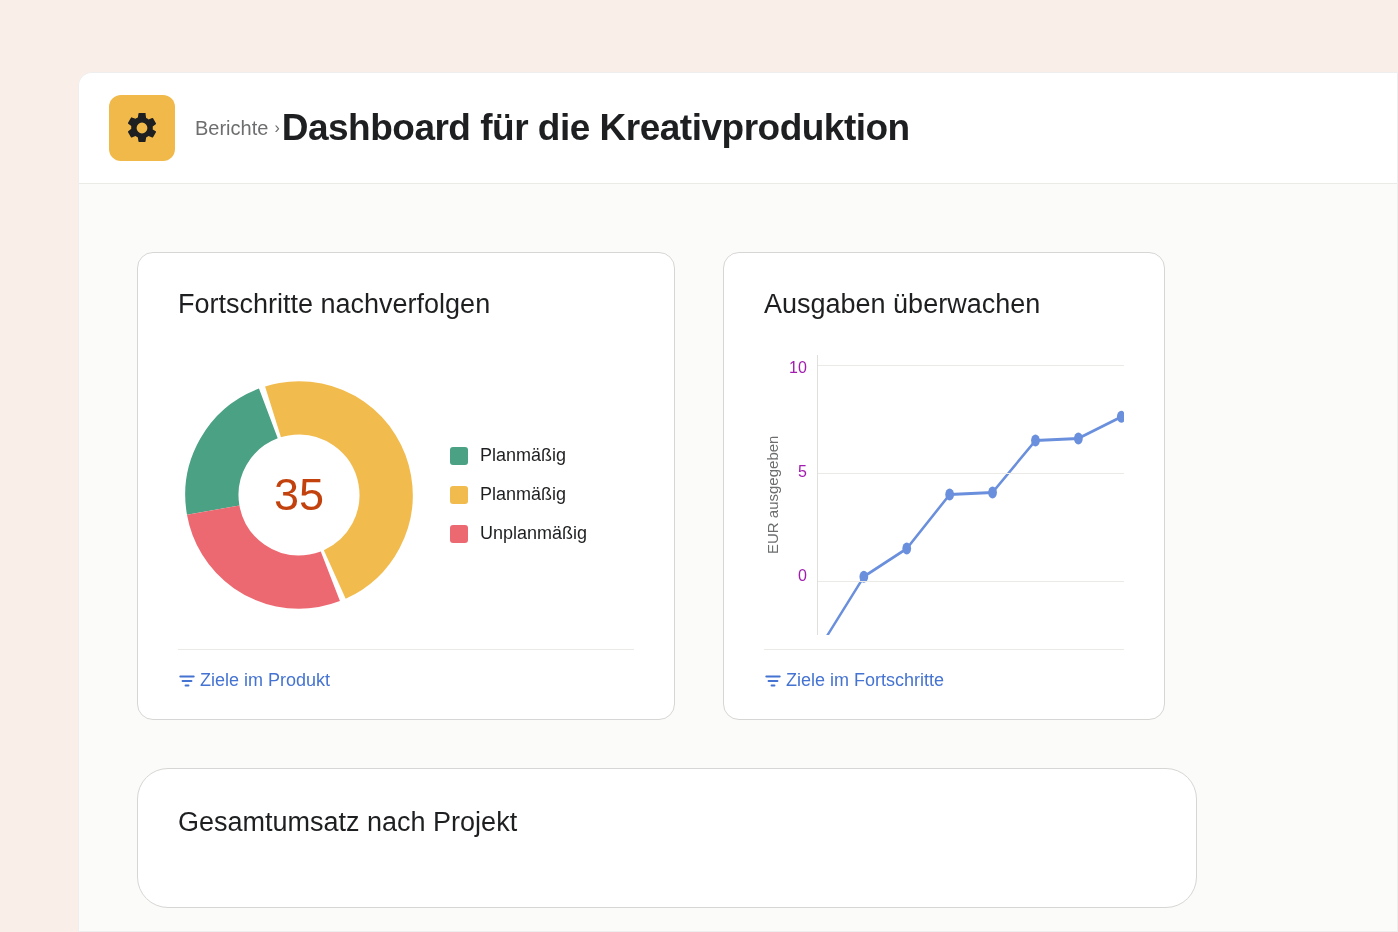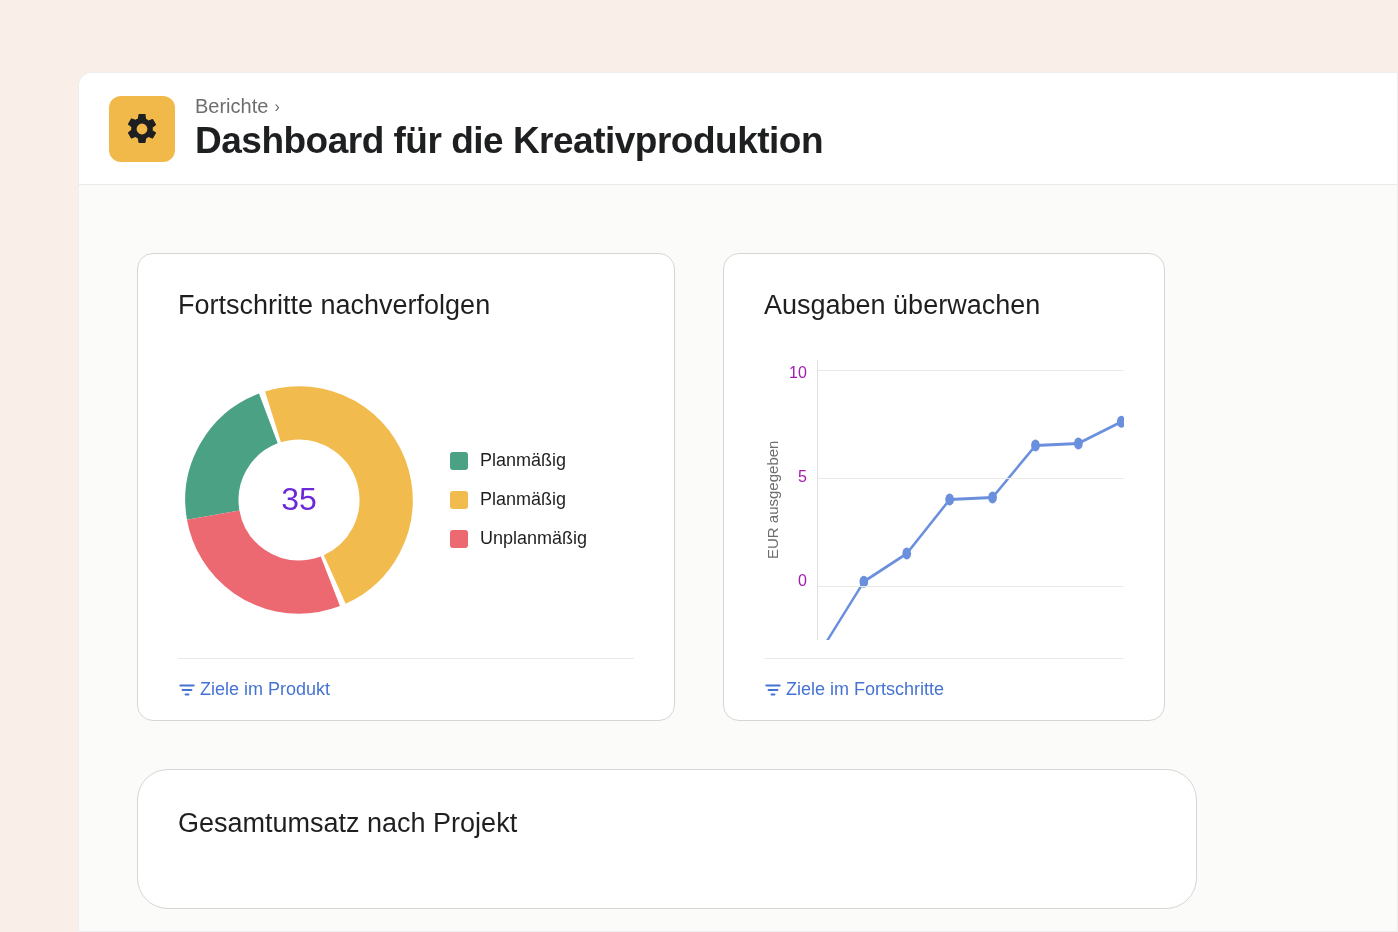--- a/index.html
+++ b/index.html
@@ -33,54 +33,54 @@
     .header-icon {
       width: 66px;
       height: 66px;
       background: #f0b94a;
       border-radius: 12px;
       display: flex;
       align-items: center;
       justify-content: center;
       flex-shrink: 0;
     }
-    .header-text { display: flex; flex-direction: column; gap: 2px; }
+    .header-text { display: flex; flex-direction: row; gap: 2px; }
     .breadcrumb {
       display: flex;
       align-items: center;
       gap: 6px;
       color: #6d6e6f;
       font-size: 20px;
     }
     .breadcrumb-chevron { font-size: 16px; color: #6d6e6f; }
     .page-title { font-size: 37px; font-weight: 600; color: #1e1f21; letter-spacing: -0.5px; }
     .cards-area {
       padding: 68px 58px;
       display: flex;
       gap: 48px;
       flex-wrap: wrap;
     }
     .card {
       background: #fff;
       border: 1px solid #d7d6d4;
       border-radius: 16px;
-      padding: 36px 40px 20px 40px;
+      padding: 36px 40px 28px 40px;
       display: flex;
       flex-direction: column;
     }
     .card-progress { width: 538px; height: 468px; }
     .card-spending { width: 442px; height: 468px; }
     .card-revenue { width: 1060px; height: 140px; padding-top: 38px; border-radius: 31px; }
     .card-title { font-size: 27px; font-weight: 500; color: #1e1f21; margin-bottom: 20px; }
     .card-body { flex: 1; display: flex; align-items: center; gap: 30px; }
     .donut-wrap { position: relative; width: 242px; height: 242px; }
     .donut-center {
       position: absolute; inset: 0;
       display: flex; align-items: center; justify-content: center;
-      font-size: 32px; font-weight: 500; color: #6d28d9;
+      font-size: 45px; font-weight: 500; color: #c2410c;
     }
     .legend { display: flex; flex-direction: column; gap: 18px; }
     .legend-item { display: flex; align-items: center; gap: 12px; font-size: 18px; color: #1e1f21; }
     .swatch { width: 18px; height: 18px; border-radius: 3px; }
     .card-footer {
       border-top: 1px solid #eceae6;
       padding-top: 20px;
       display: flex;
       align-items: center;
       gap: 4px;

